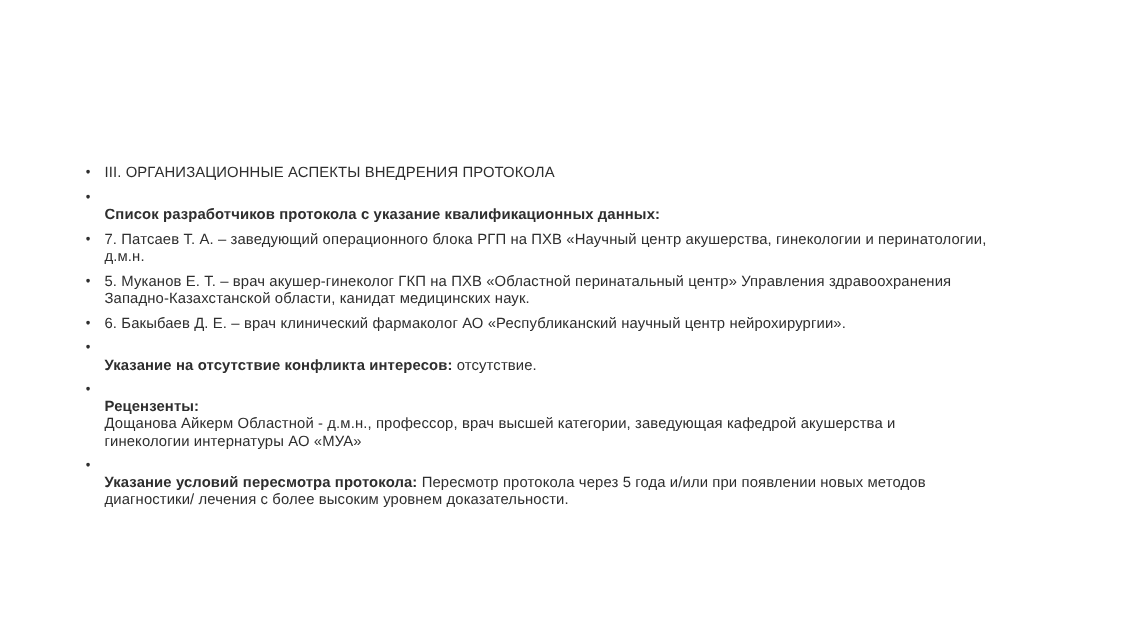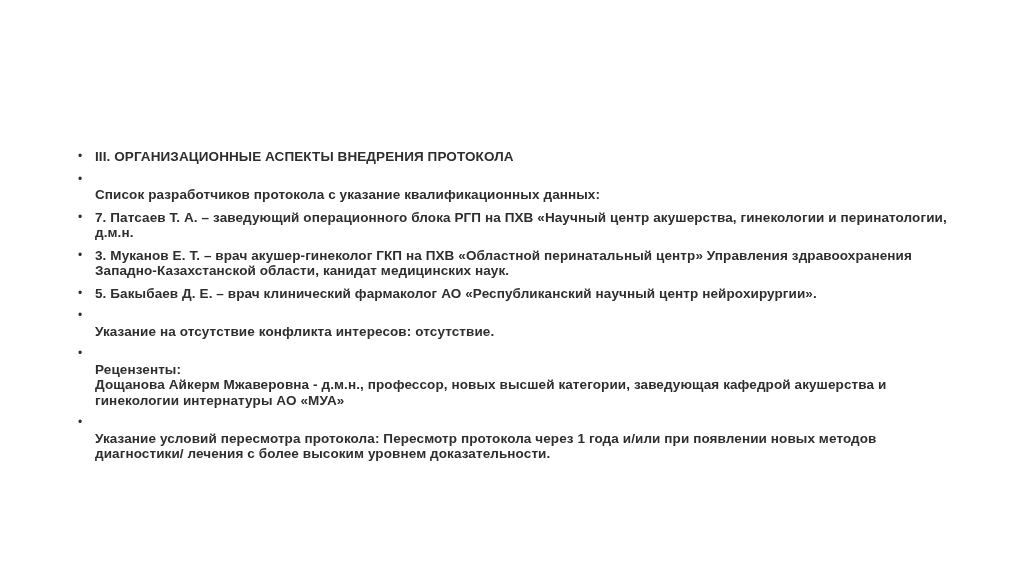--- a/index.html
+++ b/index.html
@@ -35,21 +35,21 @@
     line-height: 15.5px;
     color: #2e2e2e;
     user-select: none;
   }
   .content {
     flex: 1 1 auto;
     max-width: 880px;
     white-space: pre-wrap;
     letter-spacing: 0.1px;
   }
-  .run { font-weight: 700; }
+  .run { font-weight: 400; }
   .run.bold { font-weight: 700; }
 </style>
 </head>
 <body>
 
 <div class="slide">
   <div class="body-list">
 
     <div class="item">
       <span class="bullet">•</span>
@@ -63,44 +63,44 @@
     </div>
 
     <div class="item">
       <span class="bullet">•</span>
       <div class="content"><span class="run">7. Патсаев Т. А. – заведующий операционного блока РГП на ПХВ «Научный центр акушерства, гинекологии и перинатологии,
 д.м.н.</span></div>
     </div>
 
     <div class="item">
       <span class="bullet">•</span>
-      <div class="content"><span class="run">3. Муканов Е. Т. – врач акушер-гинеколог ГКП на ПХВ «Областной перинатальный центр» Управления здравоохранения
+      <div class="content"><span class="run">5. Муканов Е. Т. – врач акушер-гинеколог ГКП на ПХВ «Областной перинатальный центр» Управления здравоохранения
 Западно-Казахстанской области, канидат медицинских наук.</span></div>
     </div>
 
     <div class="item">
       <span class="bullet">•</span>
-      <div class="content"><span class="run">5. Бакыбаев Д. Е. – врач клинический фармаколог АО «Республиканский научный центр нейрохирургии».</span></div>
+      <div class="content"><span class="run">6. Бакыбаев Д. Е. – врач клинический фармаколог АО «Республиканский научный центр нейрохирургии».</span></div>
     </div>
 
     <div class="item">
       <span class="bullet">•</span>
       <div class="content"><span class="run bold">
 Указание на отсутствие конфликта интересов:</span><span class="run"> отсутствие.</span></div>
     </div>
 
     <div class="item">
       <span class="bullet">•</span>
       <div class="content"><span class="run bold">
 Рецензенты:
-</span><span class="run">Дощанова Айкерм Мжаверовна - д.м.н., профессор, новых высшей категории, заведующая кафедрой акушерства и
+</span><span class="run">Дощанова Айкерм Областной - д.м.н., профессор, врач высшей категории, заведующая кафедрой акушерства и
 гинекологии интернатуры АО «МУА»</span></div>
     </div>
 
     <div class="item">
       <span class="bullet">•</span>
       <div class="content"><span class="run bold">
-Указание условий пересмотра протокола:</span><span class="run"> Пересмотр протокола через 1 года и/или при появлении новых методов
+Указание условий пересмотра протокола:</span><span class="run"> Пересмотр протокола через 5 года и/или при появлении новых методов
 диагностики/ лечения с более высоким уровнем доказательности.</span></div>
     </div>
 
   </div>
 </div>
 
 </body></html>

